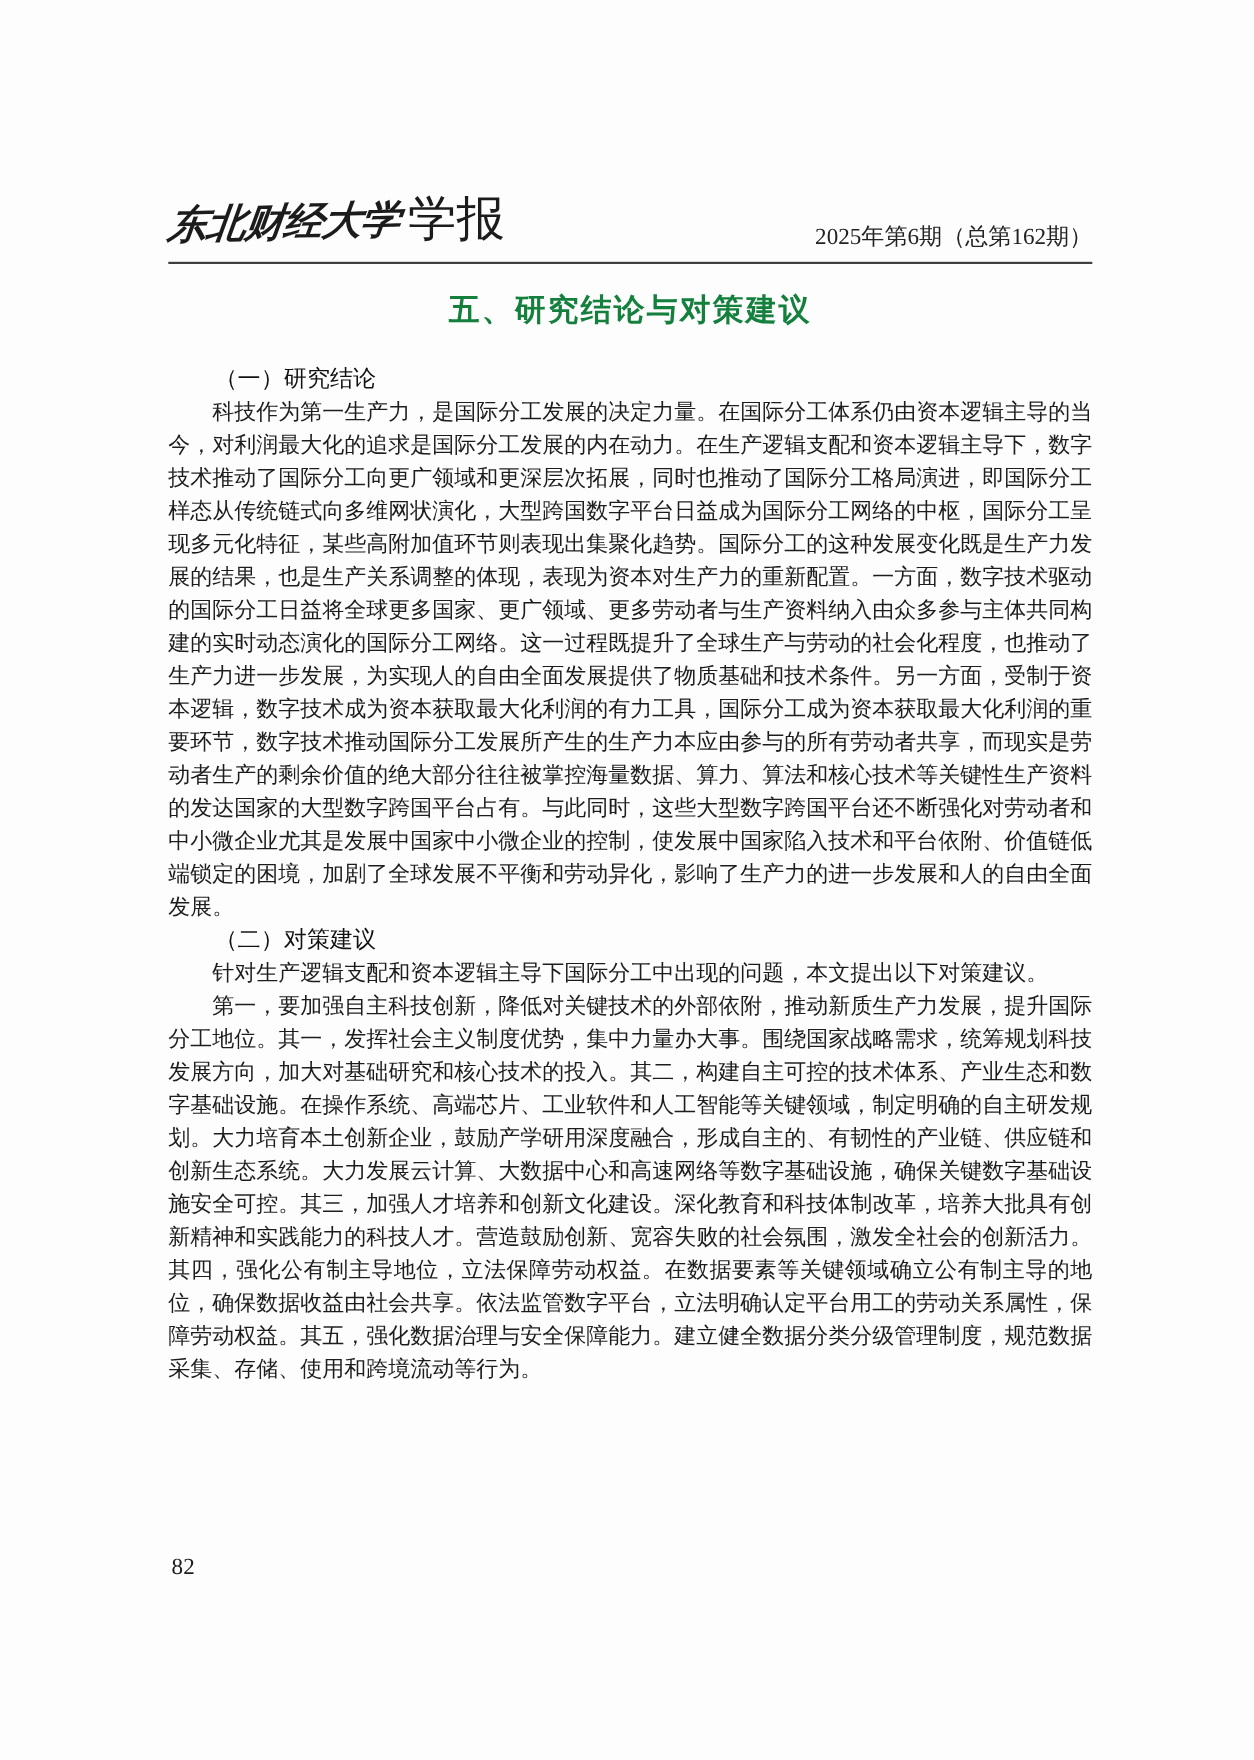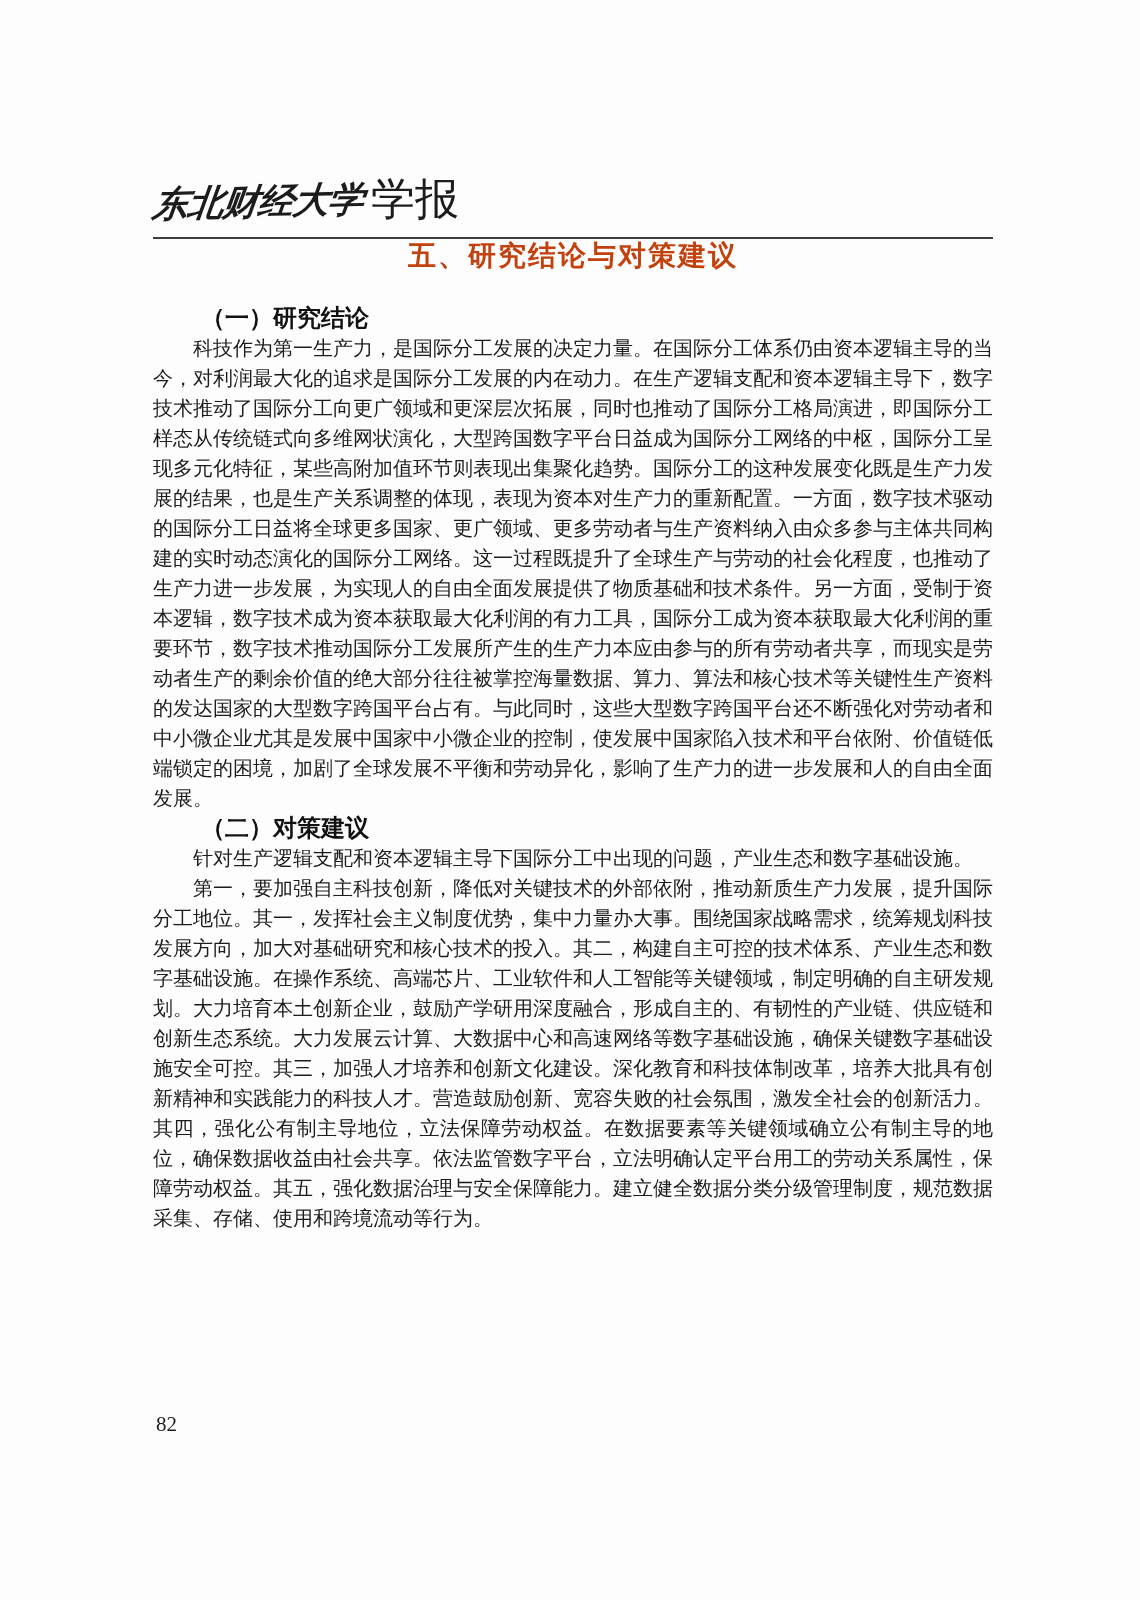--- a/index.html
+++ b/index.html
@@ -54,31 +54,32 @@
   .para {
     font-size: 20px;
     line-height: 30px;
     text-align: justify;
     text-indent: 2em;
     color: #1c1c1c;
   }
   .no-indent { text-indent: 0; }
   .intro { margin-top: 20px; }
   .section-title {
+    margin-top: 26px;
     text-align: center;
     font-size: 28px;
     line-height: 34px;
     font-weight: 700;
     letter-spacing: 2px;
-    color: #c2410c;
+    color: #15803d;
   }
   .subsection {
     font-family: "Liberation Sans", "DejaVu Sans", sans-serif;
-    font-weight: 700;
-    font-size: 24px;
+    font-weight: 400;
+    font-size: 21px;
     line-height: 30px;
     text-indent: 2em;
     color: #111;
   }
   .sub1 { margin-top: 30px; }
   
   .page-number {
     position: absolute;
     left: 156px; top: 1412px;
     font-size: 21px;
@@ -89,32 +90,33 @@
 <body>
 
 <div class="page">
   <div class="content">
 
     <div class="header">
       <div class="logo">
         <span class="logo-script">东北财经大学</span>
         <span class="logo-suffix">学报</span>
       </div>
+      <div class="issue">2025年第6期（总第162期）</div>
     </div>
 
 
     <h1 class="section-title">五、研究结论与对策建议</h1>
 
     <h2 class="subsection sub1">（一）研究结论</h2>
 
     <p class="para">科技作为第一生产力，是国际分工发展的决定力量。在国际分工体系仍由资本逻辑主导的当今，对利润最大化的追求是国际分工发展的内在动力。在生产逻辑支配和资本逻辑主导下，数字技术推动了国际分工向更广领域和更深层次拓展，同时也推动了国际分工格局演进，即国际分工样态从传统链式向多维网状演化，大型跨国数字平台日益成为国际分工网络的中枢，国际分工呈现多元化特征，某些高附加值环节则表现出集聚化趋势。国际分工的这种发展变化既是生产力发展的结果，也是生产关系调整的体现，表现为资本对生产力的重新配置。一方面，数字技术驱动的国际分工日益将全球更多国家、更广领域、更多劳动者与生产资料纳入由众多参与主体共同构建的实时动态演化的国际分工网络。这一过程既提升了全球生产与劳动的社会化程度，也推动了生产力进一步发展，为实现人的自由全面发展提供了物质基础和技术条件。另一方面，受制于资本逻辑，数字技术成为资本获取最大化利润的有力工具，国际分工成为资本获取最大化利润的重要环节，数字技术推动国际分工发展所产生的生产力本应由参与的所有劳动者共享，而现实是劳动者生产的剩余价值的绝大部分往往被掌控海量数据、算力、算法和核心技术等关键性生产资料的发达国家的大型数字跨国平台占有。与此同时，这些大型数字跨国平台还不断强化对劳动者和中小微企业尤其是发展中国家中小微企业的控制，使发展中国家陷入技术和平台依附、价值链低端锁定的困境，加剧了全球发展不平衡和劳动异化，影响了生产力的进一步发展和人的自由全面发展。</p>
 
     <h2 class="subsection">（二）对策建议</h2>
 
-    <p class="para">针对生产逻辑支配和资本逻辑主导下国际分工中出现的问题，产业生态和数字基础设施。</p>
+    <p class="para">针对生产逻辑支配和资本逻辑主导下国际分工中出现的问题，本文提出以下对策建议。</p>
 
     <p class="para">第一，要加强自主科技创新，降低对关键技术的外部依附，推动新质生产力发展，提升国际分工地位。其一，发挥社会主义制度优势，集中力量办大事。围绕国家战略需求，统筹规划科技发展方向，加大对基础研究和核心技术的投入。其二，构建自主可控的技术体系、产业生态和数字基础设施。在操作系统、高端芯片、工业软件和人工智能等关键领域，制定明确的自主研发规划。大力培育本土创新企业，鼓励产学研用深度融合，形成自主的、有韧性的产业链、供应链和创新生态系统。大力发展云计算、大数据中心和高速网络等数字基础设施，确保关键数字基础设施安全可控。其三，加强人才培养和创新文化建设。深化教育和科技体制改革，培养大批具有创新精神和实践能力的科技人才。营造鼓励创新、宽容失败的社会氛围，激发全社会的创新活力。其四，强化公有制主导地位，立法保障劳动权益。在数据要素等关键领域确立公有制主导的地位，确保数据收益由社会共享。依法监管数字平台，立法明确认定平台用工的劳动关系属性，保障劳动权益。其五，强化数据治理与安全保障能力。建立健全数据分类分级管理制度，规范数据采集、存储、使用和跨境流动等行为。</p>
 
 
   </div>
 
   <div class="page-number">82</div>
 </div>
 
 </body></html>

